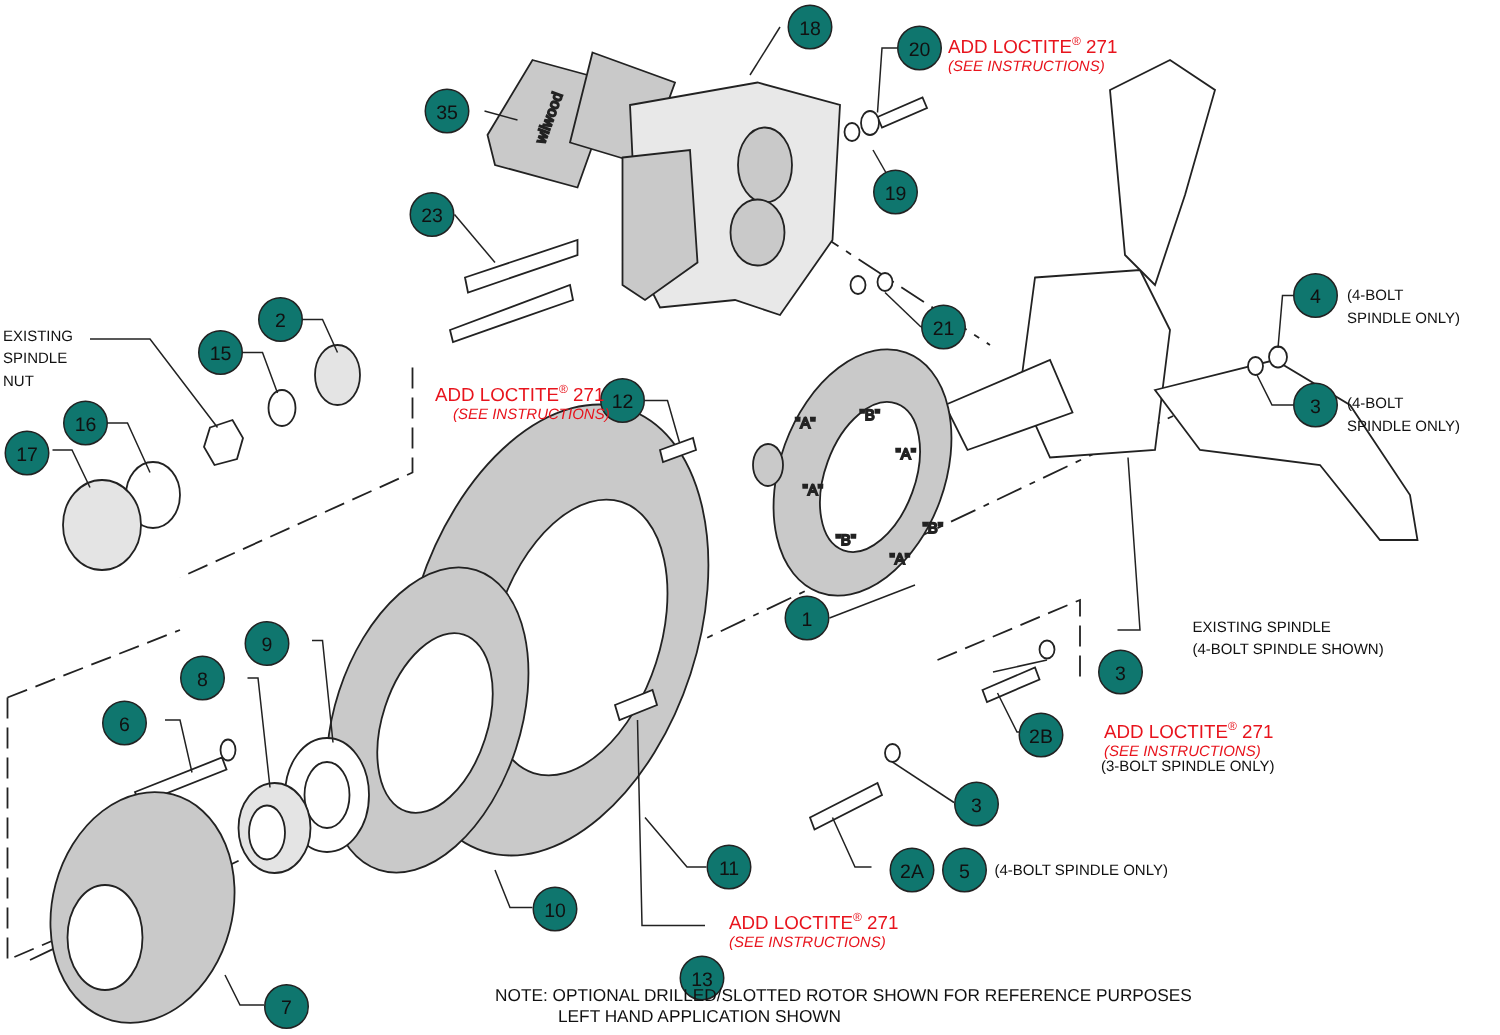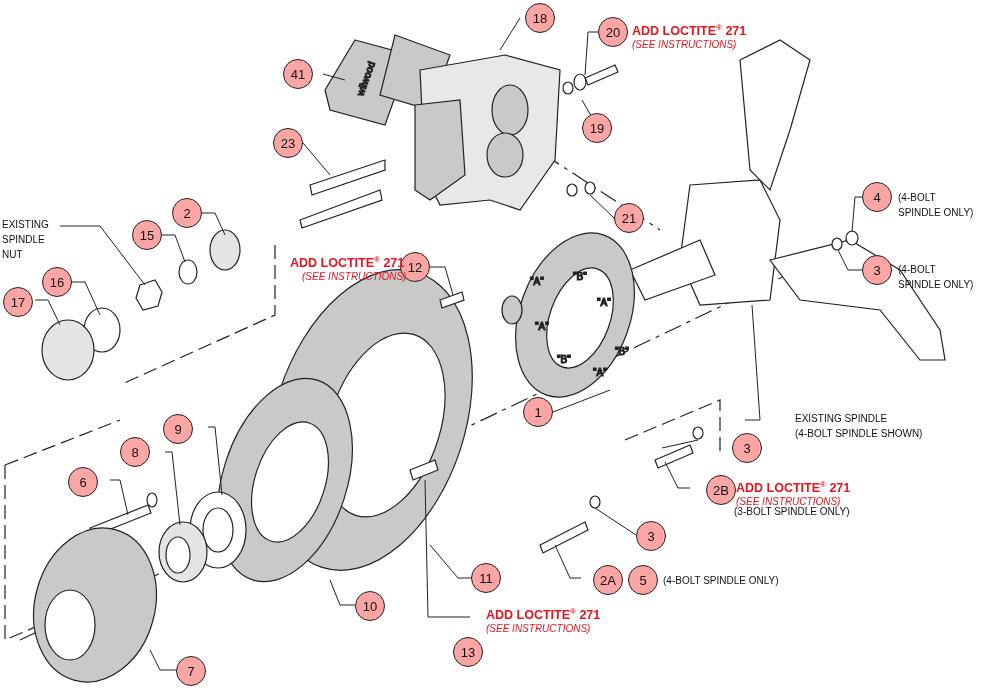--- a/index.html
+++ b/index.html
@@ -1,24 +1,24 @@
 <!DOCTYPE html>
 <html><head>
 <meta charset="utf-8">
 <style>
   html, body { margin:0; padding:0; background:#ffffff; }
   body { width:1000px; height:690px; position:relative; overflow:hidden;
          font-family:"Liberation Sans", sans-serif; color:#1a1a1a; }
   svg#art { position:absolute; left:0; top:0; }
   .callout { position:absolute; width:30px; height:30px; border:1.4px solid #222; border-radius:50%;
-             background:#fca5a5; display:flex; align-items:center; justify-content:center;
+             background:#0f766e; display:flex; align-items:center; justify-content:center;
              font-size:13px; color:#111; box-sizing:border-box; }
   .lbl { position:absolute; font-size:10px; line-height:15px; color:#111; white-space:nowrap; }
   .loc { position:absolute; white-space:nowrap; line-height:13px; }
-  .loc .t { color:#e8141d; font-weight:bold; font-size:12.5px; }
+  .loc .t { color:#e8141d; font-weight:normal; font-size:12.5px; }
   .loc .t sup { font-size:8px; }
   .loc .s { color:#e8141d; font-style:italic; font-size:10px; display:block; }
   .note { position:absolute; left:330px; top:657px; font-size:11.5px; line-height:14px; color:#111; }
   .plabel { font-family:"Liberation Sans", sans-serif; font-size:10px; fill:#111; }
 </style>
 </head>
 <body>
 
 <svg id="art" width="1000" height="690" viewBox="0 0 1000 690">
   <g stroke="#222" stroke-width="1.2" fill="none">
@@ -163,33 +163,33 @@
     <path d="M355 605 L340 605 L330 580"></path>
     <path d="M471 578 L458 578 L430 545"></path>
     <path d="M470 617 L428 617 L425 480"></path>
     <path d="M176 670 L160 670 L150 650"></path>
   </g>
 </svg>
 
 <div class="callout" style="left:525px;top:3px">18</div>
 <div class="callout" style="left:598px;top:17px">20</div>
 <div class="callout" style="left:582px;top:113px">19</div>
-<div class="callout" style="left:283px;top:59px">41</div>
+<div class="callout" style="left:283px;top:59px">35</div>
 <div class="callout" style="left:273px;top:128px">23</div>
 <div class="callout" style="left:614px;top:203px">21</div>
 <div class="callout" style="left:172px;top:198px">2</div>
 <div class="callout" style="left:132px;top:220px">15</div>
 <div class="callout" style="left:42px;top:267px">16</div>
 <div class="callout" style="left:3px;top:287px">17</div>
 <div class="callout" style="left:400px;top:252px">12</div>
 <div class="callout" style="left:862px;top:182px">4</div>
 <div class="callout" style="left:862px;top:255px">3</div>
 <div class="callout" style="left:523px;top:397px">1</div>
 <div class="callout" style="left:732px;top:433px">3</div>
-<div class="callout" style="left:706px;top:475px">2B</div>
+<div class="callout" style="left:679px;top:475px">2B</div>
 <div class="callout" style="left:636px;top:521px">3</div>
 <div class="callout" style="left:593px;top:565px">2A</div>
 <div class="callout" style="left:628px;top:565px">5</div>
 <div class="callout" style="left:68px;top:467px">6</div>
 <div class="callout" style="left:120px;top:437px">8</div>
 <div class="callout" style="left:163px;top:414px">9</div>
 <div class="callout" style="left:355px;top:591px">10</div>
 <div class="callout" style="left:471px;top:563px">11</div>
 <div class="callout" style="left:453px;top:637px">13</div>
 <div class="callout" style="left:176px;top:656px">7</div>
@@ -225,13 +225,15 @@
   <div>SPINDLE ONLY)</div>
 </div>
 <div class="lbl" style="left:795px;top:411px">
   <div>EXISTING SPINDLE</div>
   <div>(4-BOLT SPINDLE SHOWN)</div>
 </div>
 <div class="lbl" style="left:734px;top:504px">(3-BOLT SPINDLE ONLY)</div>
 <div class="lbl" style="left:663px;top:573px">(4-BOLT SPINDLE ONLY)</div>
 
 <div class="note">
+  <div>NOTE: OPTIONAL DRILLED/SLOTTED ROTOR SHOWN FOR REFERENCE PURPOSES</div>
+  <div style="padding-left:42px">LEFT HAND APPLICATION SHOWN</div>
 </div>
 
 </body></html>

